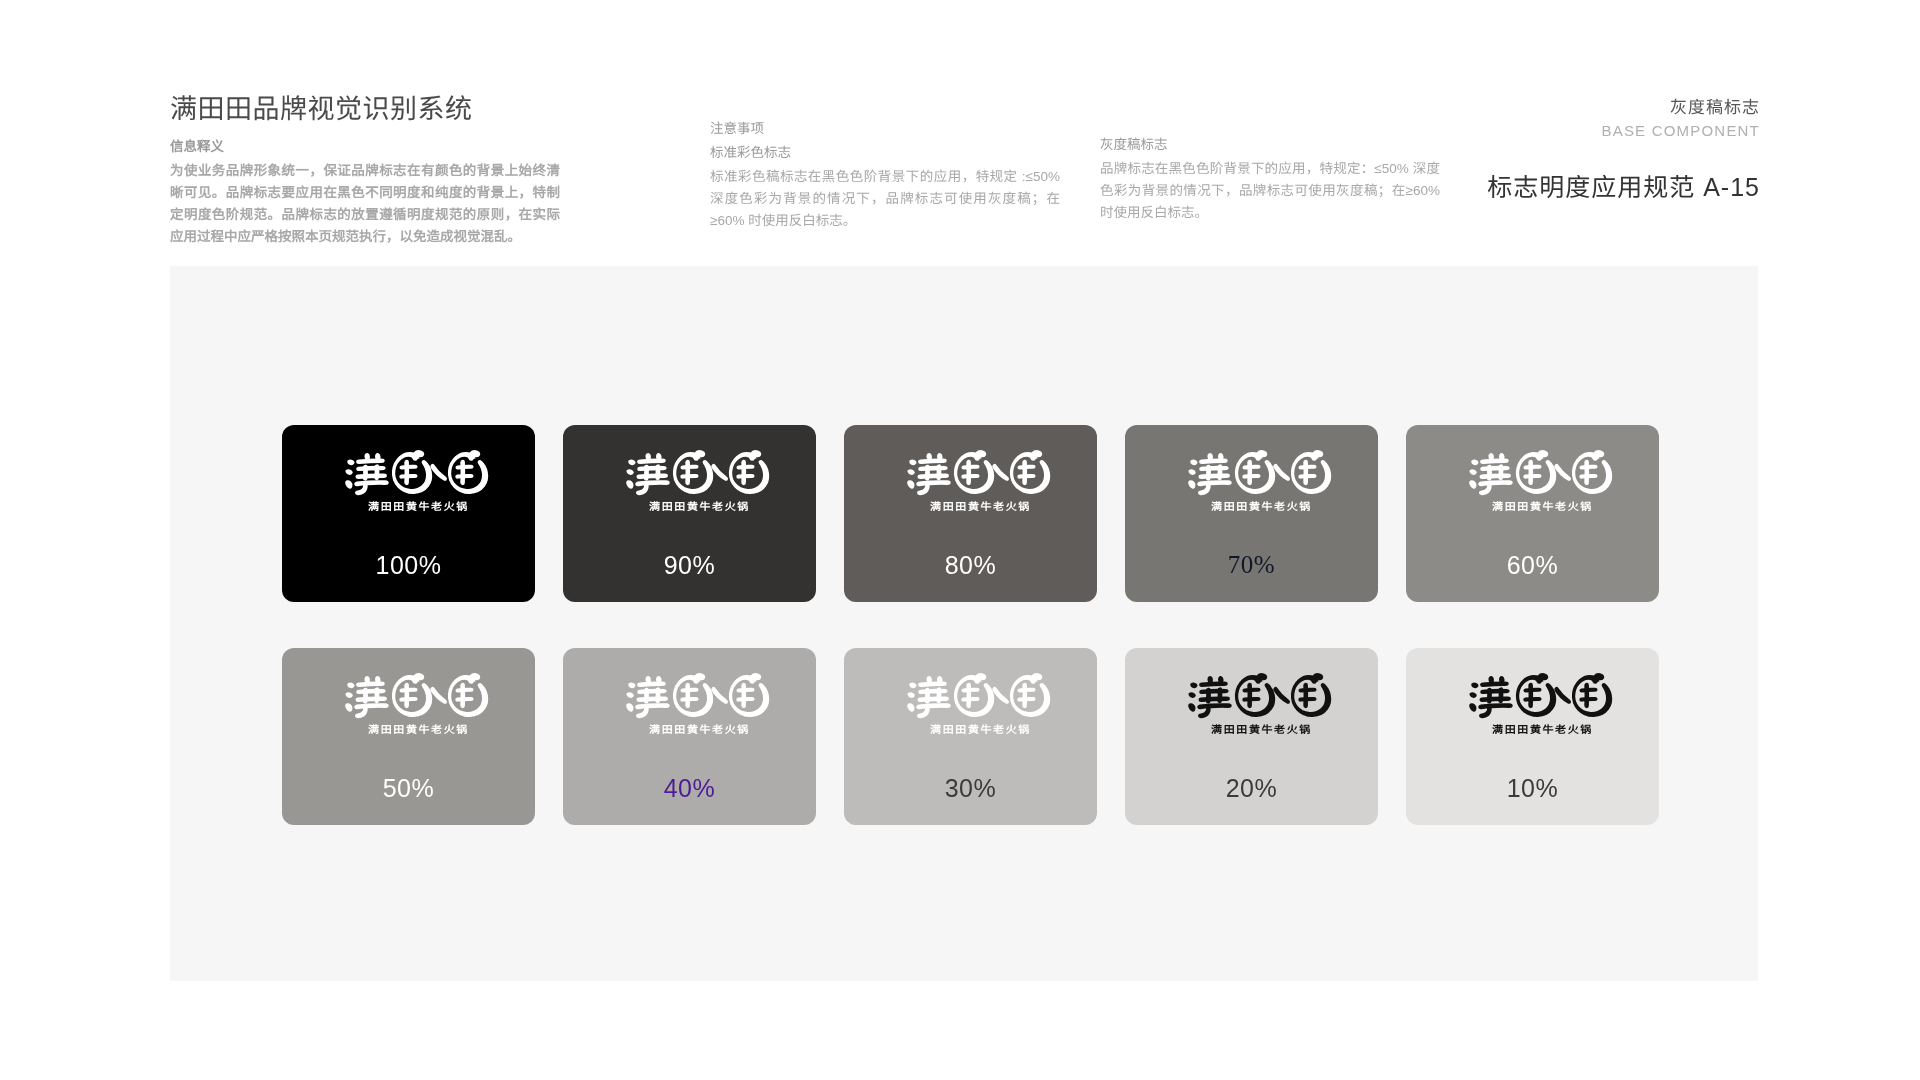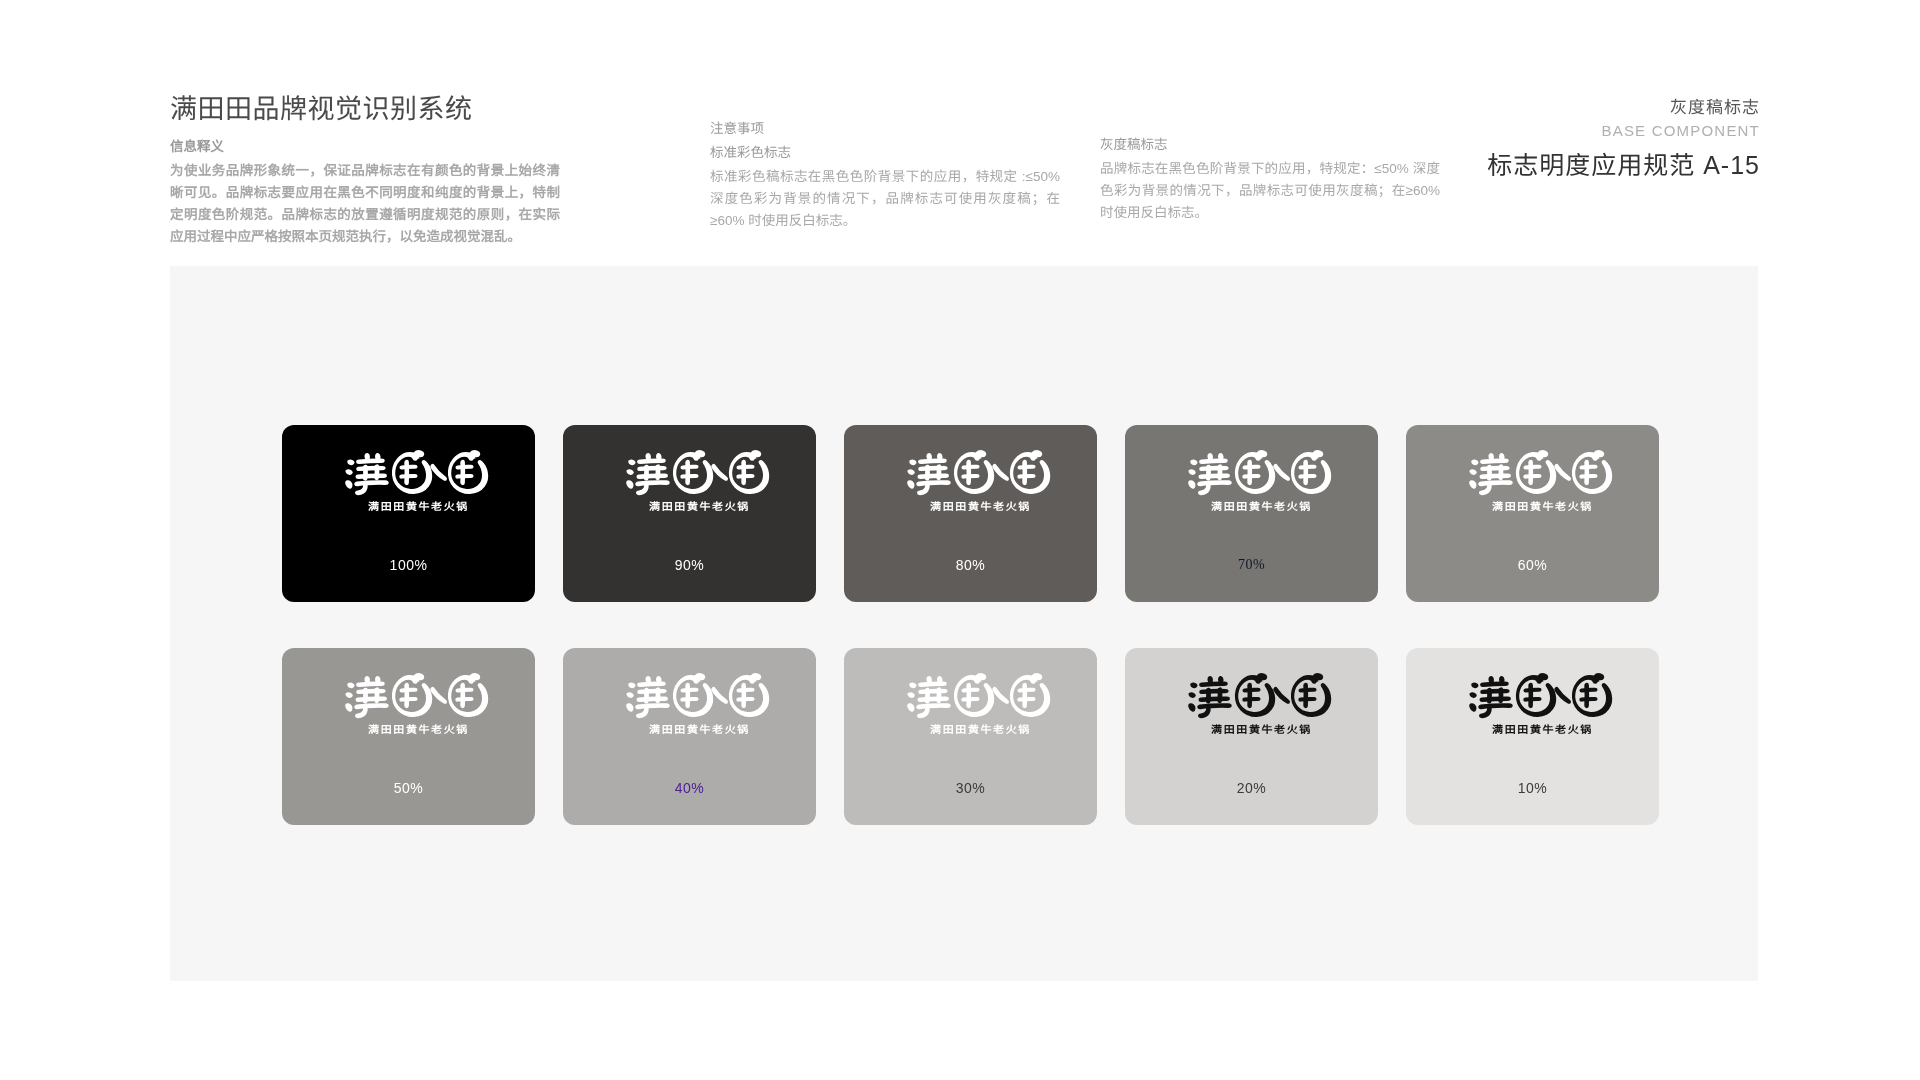--- a/index.html
+++ b/index.html
@@ -80,21 +80,21 @@
   }
 
   .hr-en {
     font-size: 15px;
     line-height: 22px;
     color: #b0b0b0;
     letter-spacing: 1.2px;
   }
 
   .hr-page {
-    margin-top: 6px;
+    margin-top: 28px;
     font-size: 25px;
     line-height: 34px;
     color: #333333;
     letter-spacing: 1px;
   }
 
   
   .panel {
     position: absolute;
     left: 170px;
@@ -154,21 +154,21 @@
     transform: scaleY(0.92);
     white-space: nowrap;
   }
 
   .pct {
     position: absolute;
     left: 0;
     right: 0;
     bottom: 24px;
     text-align: center;
-    font-size: 14px;
+    font-size: 25px;
     line-height: 26px;
     letter-spacing: 0.5px;
   }
 </style>
 </head>
 <body>
 
 <div class="page">
 
   <div class="header">

